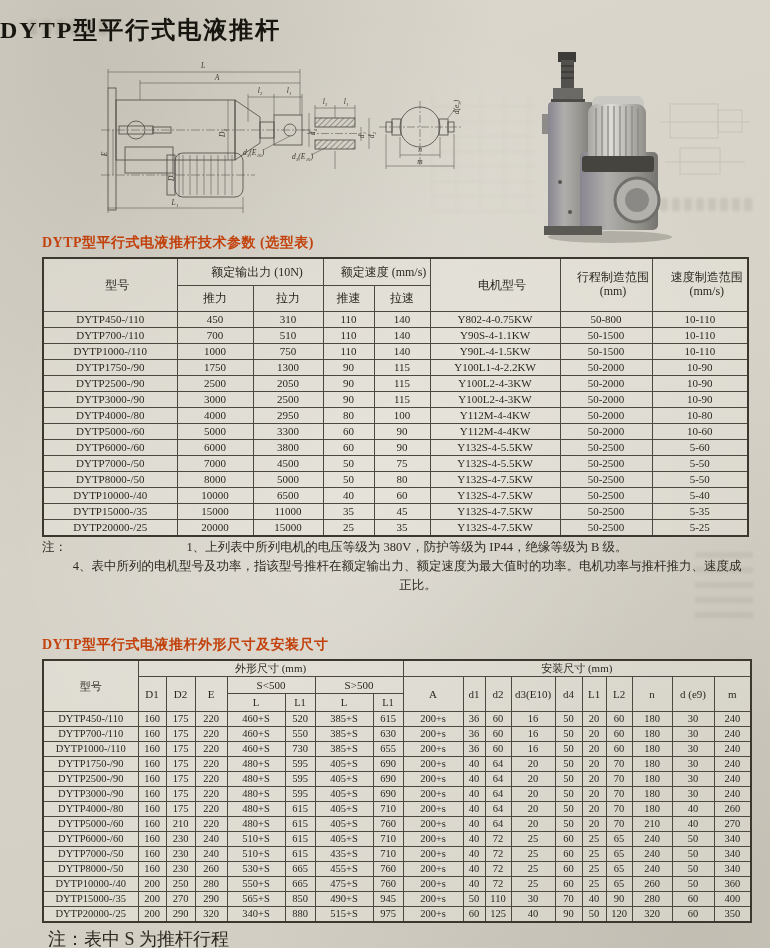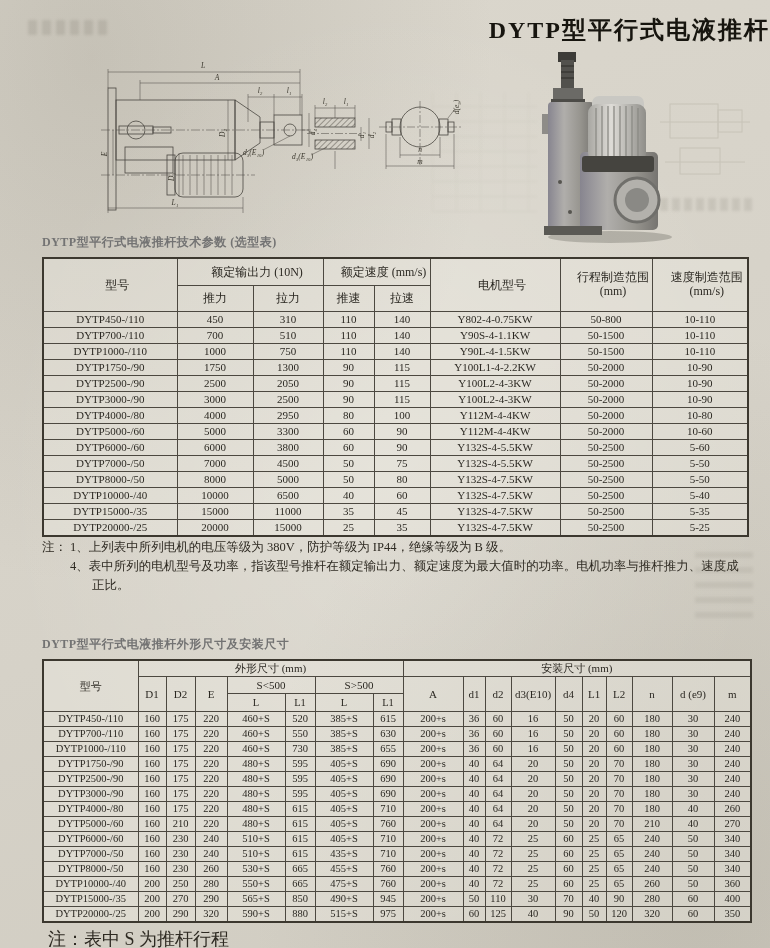--- a/index.html
+++ b/index.html
@@ -7,25 +7,25 @@
     width:770px;height:948px;position:relative;overflow:hidden;
     font-family:"Liberation Serif","DejaVu Serif",serif;color:#2b2822;
     background:
       radial-gradient(ellipse at 12% 6%, rgba(115,110,95,.20), transparent 42%),
       radial-gradient(ellipse at 90% 95%, rgba(115,110,95,.16), transparent 45%),
       radial-gradient(ellipse at 50% 50%, rgba(255,255,250,.25), transparent 70%),
       linear-gradient(160deg,#dbd7cd 0%,#d6d2c8 55%,#d0ccc1 100%);
   }
   .abs{position:absolute;}
   .page-title{
-    top:14px;left:0;width:770px;text-align:right;
+    top:14px;left:0;width:770px;text-align:left;
     font-size:24px;font-weight:bold;letter-spacing:2px;color:#17150f;
   }
   .sec-heading{
-    left:42px;font-size:12px;font-weight:bold;color:#737373;letter-spacing:.5px;
+    left:42px;font-size:14px;font-weight:bold;color:#c2410c;letter-spacing:.5px;
   }
   
   table{border-collapse:collapse;table-layout:fixed;background:rgba(235,232,224,.45);}
   td,th{border:1px solid #4c4840;text-align:center;vertical-align:middle;
         overflow:hidden;white-space:nowrap;padding:0 1px;font-weight:normal;}
   table{border:2px solid #3c382f;}
   .t1{left:42px;top:257px;width:705px;}
   .t1 th{font-size:12px;}
   .t1 .hr1 th{height:26px;padding-left:15px;}
   .t1 .hr2 th{height:25px;font-family:Liberation Serif, serif;}
@@ -33,21 +33,21 @@
   .t2{left:42px;top:659px;width:708px;}
   .t2 th{font-size:11px;}
   .t2 .hr1 th{height:15px;}
   .t2 .hr2 th{height:16px;}
   .t2 .hr3 th{height:17px;font-size:10.5px;}
   .t2 td{height:14px;line-height:14px;font-size:10.5px;}
   .two-line{line-height:1.15;}
   
   .notes{left:42px;top:538px;width:702px;display:flex;font-size:12.5px;line-height:19px;color:#2e2a22;}
   .notes-label{flex:0 0 28px;}
-  .note-item{padding-left:22px;text-indent:-22px;}
+  .note-item{padding-left:22px;text-indent:-22px;text-align:center;}
   .note2{left:48px;top:927px;font-size:18px;color:#2e2a22;}
   
   .drawing{left:95px;top:55px;width:375px;height:180px;}
   .photo{left:540px;top:52px;width:215px;height:198px;}
   
   .smudge{position:absolute;filter:blur(1.6px);pointer-events:none;}
   .sm1{left:28px;top:20px;width:80px;height:15px;opacity:.30;
        background:repeating-linear-gradient(90deg,rgba(105,100,88,.55) 0 9px,transparent 9px 14px);}
   .sm2{left:588px;top:198px;width:165px;height:13px;opacity:.28;
        background:repeating-linear-gradient(90deg,rgba(105,100,88,.5) 0 8px,transparent 8px 12px);}
@@ -739,21 +739,21 @@
         <td>90</td>
         <td>280</td>
         <td>60</td>
         <td>400</td>
       </tr>
       <tr>
         <td>DYTP20000-/25</td>
         <td>200</td>
         <td>290</td>
         <td>320</td>
-        <td>590+S</td>
+        <td>340+S</td>
         <td>880</td>
         <td>515+S</td>
         <td>975</td>
         <td>200+s</td>
         <td>60</td>
         <td>125</td>
         <td>40</td>
         <td>90</td>
         <td>50</td>
         <td>120</td>

